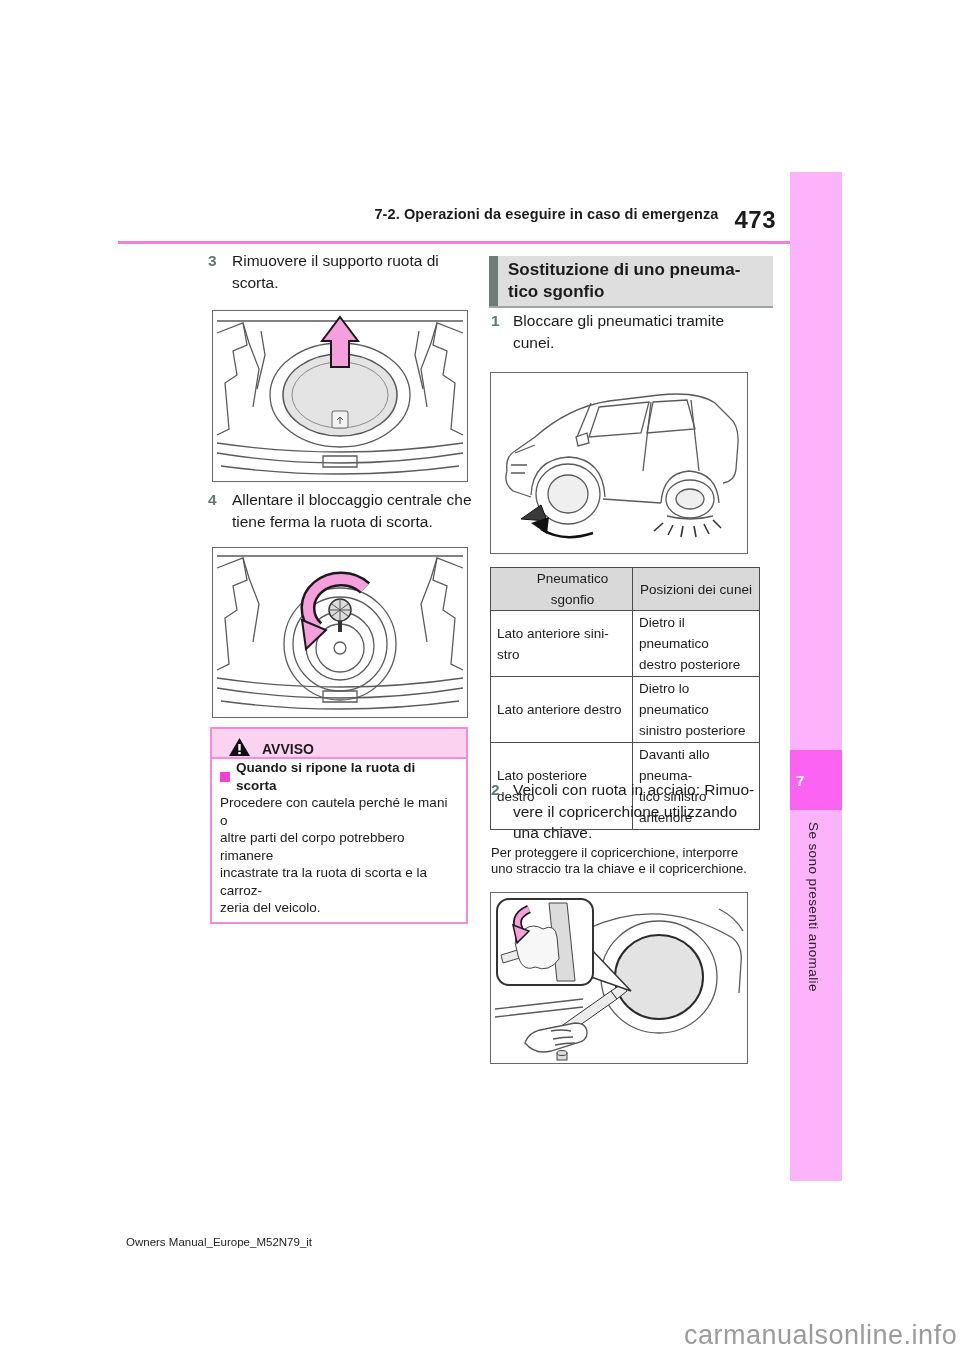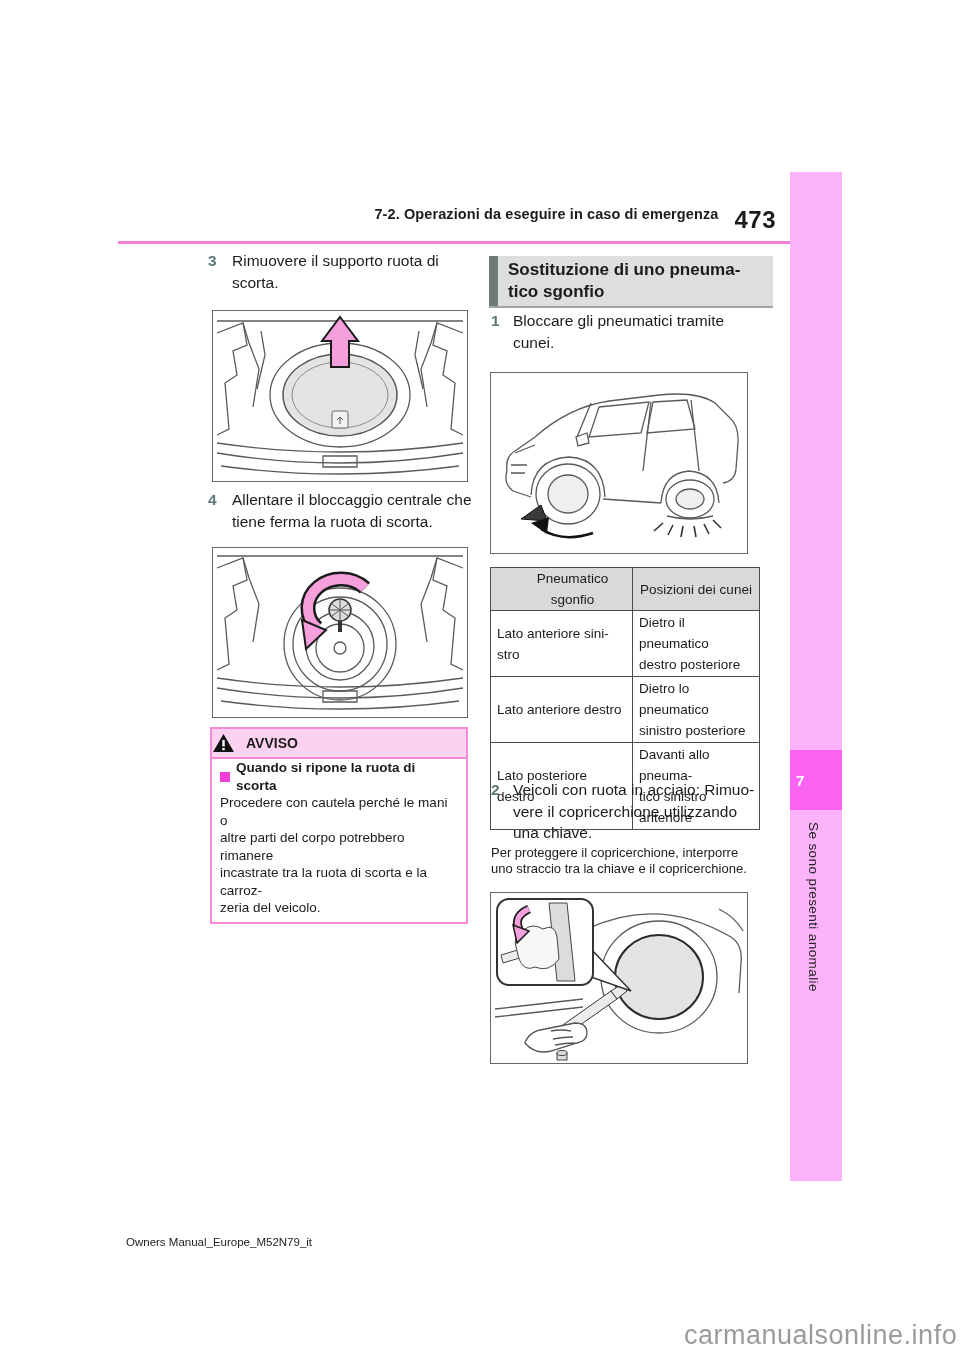--- a/index.html
+++ b/index.html
@@ -57,22 +57,22 @@
   .chock-table td { padding:1px 6px; vertical-align:middle; }
   .chock-table .c1 { width:115px;padding-left:24px; }
   .chock-table .c2 { width:122px;margin-left:40px; }
 
   
   .note { position:absolute; left:491px; top:845px; width:270px; font-size:13px; line-height:16px; }
 
   
   .avviso { position:absolute; left:210px; top:727px; width:258px; border:2px solid #f98ad9;
     box-sizing:border-box; background:#ffffff; }
-  .avviso-head { background:#fbd3f0; height:28px; display:flex; align-items:center;
-    padding-left:0; border-bottom:2px solid #f98ad9; box-sizing:content-box; }
+  .avviso-head { background:#fbd3f0; height:28px; display:flex; align-items:flex-end;
+    padding-left:16px; border-bottom:2px solid #f98ad9; box-sizing:content-box; }
   .avviso-title { font-weight:bold; font-size:14px; margin-left:11px; color:#1b1b1b; }
   .avviso-body { padding:0 8px 5px 8px; font-size:13.5px; line-height:17.5px; }
   .avviso-subject { display:flex; align-items:center; font-weight:bold; }
   .bullet-square { width:10px; height:10px; background:#f33fd9; margin-right:6px; flex:none; }
 
   
   .footer { position:absolute; left:126px; top:1236px; font-size:11.5px; color:#222222; }
   .watermark { position:absolute; left:684px; top:1320px; font-size:27px; color:#9b9b9b; letter-spacing:0.5px; }
 </style>
 </head>

